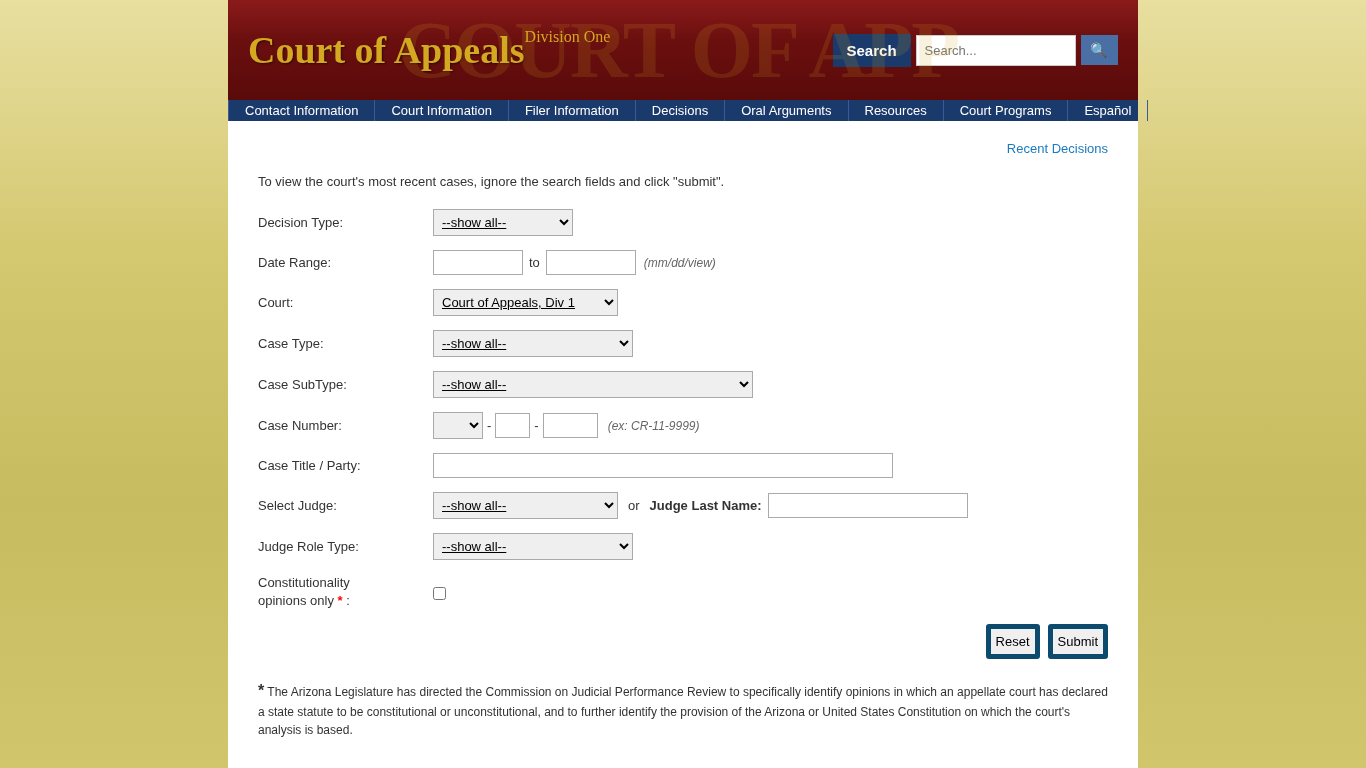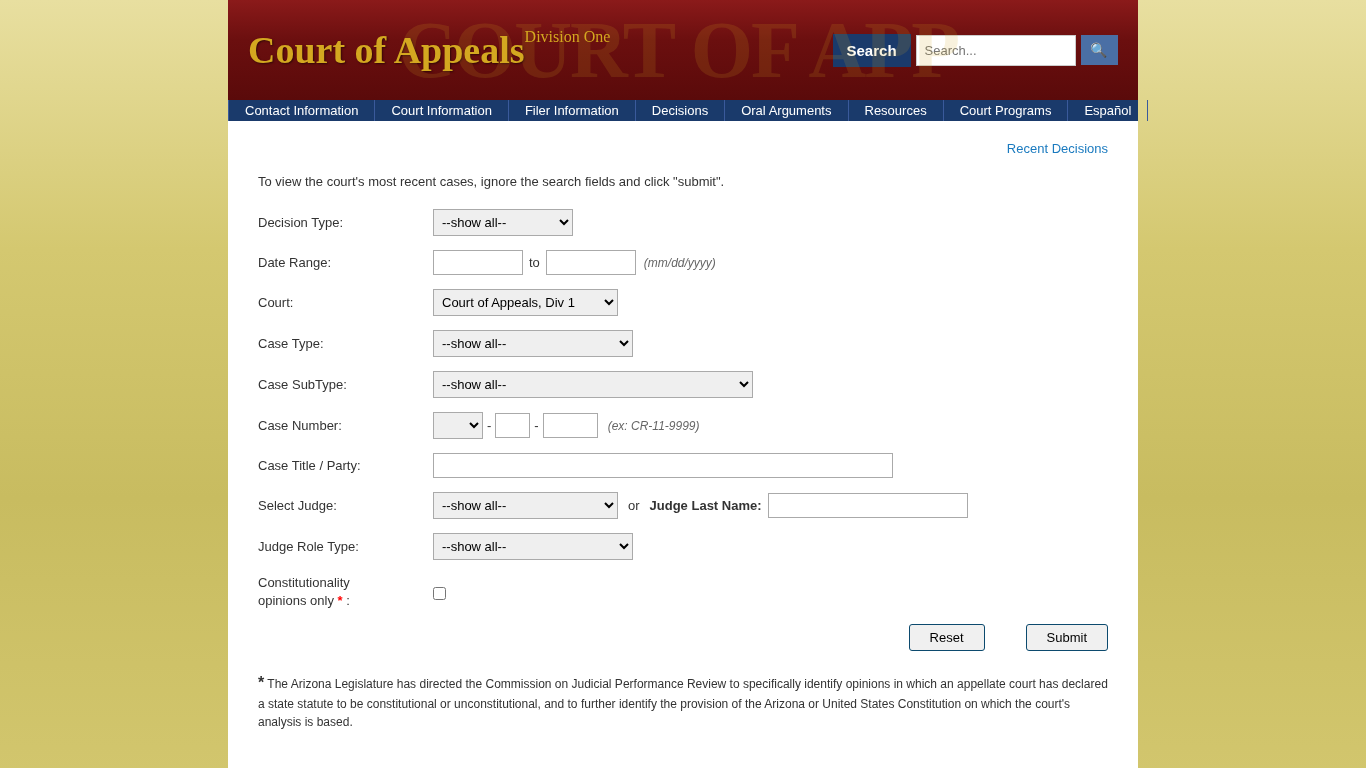--- a/index.html
+++ b/index.html
@@ -146,20 +146,21 @@
       font-weight: normal;
       flex-shrink: 0;
     }
     .form-control {
       font-size: 13px;
       padding: 4px 6px;
       border: 1px solid #aaa;
     }
     select.form-control {
       padding: 4px 4px;
+      text-decoration: underline;
     }
     input.form-control {
       padding: 4px 6px;
     }
     #decision-type-select {
       width: 140px;
     }
     #date-from {
       width: 90px;
     }
@@ -256,27 +257,26 @@
     }
     
     .buttons-row {
       display: flex;
       justify-content: flex-end;
       gap: 8px;
       margin-bottom: 20px;
       margin-top: 10px;
     }
     .btn {
-      padding: 5px 20px;
-      font-size: 13px;
-      border: 1px solid #0c4a6e;
+      padding: 5px 5px;
+      font-size: 13px;
+      border: 5px solid #0c4a6e;
       background: #f0f0f0;
       cursor: pointer;
       border-radius: 3px;
-      margin-left: 33px;
     }
     
     #footer-note {
       font-size: 12px;
       color: #333;
       line-height: 1.5;
       margin-bottom: 36px;
     }
     #footer-note .asterisk {
       color: #333;
@@ -353,21 +353,21 @@
         <select id="decision-type-select" class="form-control">
           <option>--show all--</option>
         </select>
       </div>
 
       <div class="form-row">
         <label class="form-label">Date Range:</label>
         <input type="text" id="date-from" class="form-control" style="">
         <span class="date-separator">to</span>
         <input type="text" id="date-to" class="form-control" style="">
-        <span class="date-format-hint">(mm/dd/yyyy)</span>
+        <span class="date-format-hint">(mm/dd/view)</span>
       </div>
 
       <div class="form-row">
         <label class="form-label">Court:</label>
         <select id="court-select" class="form-control">
           <option>Court of Appeals, Div 1</option>
         </select>
       </div>
 
       <div class="form-row">

